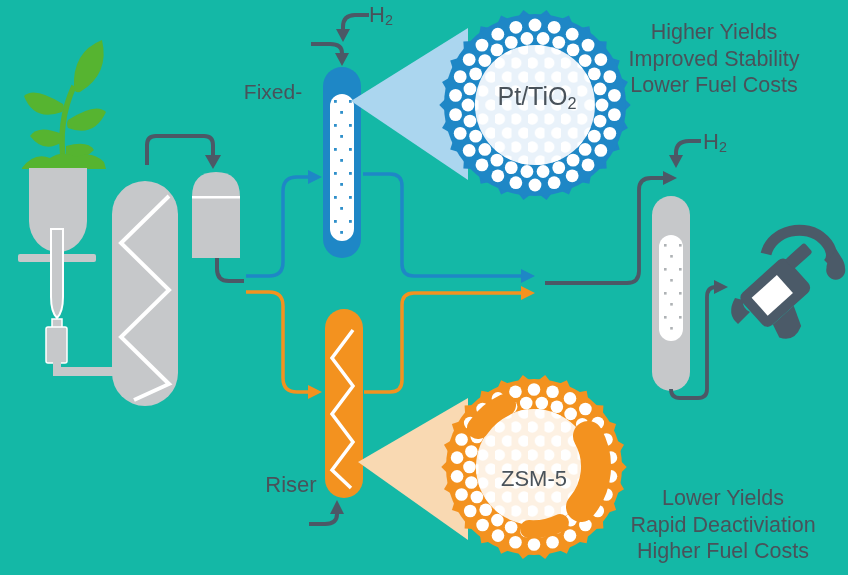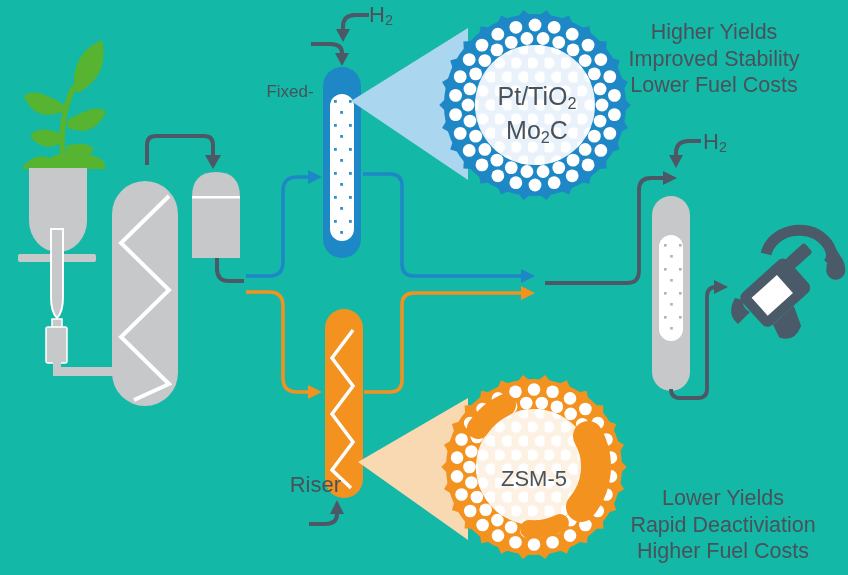--- a/index.html
+++ b/index.html
@@ -326,40 +326,39 @@
     </g>
     <path d="M735,298 Q726,314 738,324 L750,312 Q742,308 743,300 Z"></path>
     <path d="M836,249 C840,256 845,261 845,268 A9.5,9.5 0 1 1 826.5,268 C826.5,261 832,256 836,249 Z"></path>
   </g>
 </svg>
 
 <div class="lbl" style="left:369px;top:2px;font-size:22px;">
   <span>H</span><span class="sub">2</span>
 </div>
 
-<div class="lbl" style="left:240px;top:80px;width:100px;font-size:17px;line-height:23px;">
+<div class="lbl" style="left:223px;top:80px;width:100px;font-size:21px;line-height:23px;">
   <div>Fixed-</div>
 </div>
 
 <div class="lbl" style="left:457px;top:83px;width:160px;font-size:25px;line-height:27px;">
   <div><span>Pt/TiO</span><span class="sub">2</span></div>
-  <div><span>Mo</span><span class="sub">2</span><span>C</span></div>
 </div>
 
 <div class="lbl" style="left:578px;top:19px;width:272px;font-size:21.5px;line-height:26.5px;">
   <div>Higher Yields</div>
   <div>Improved Stability</div>
   <div>Lower Fuel Costs</div>
 </div>
 
 <div class="lbl" style="left:703px;top:129px;font-size:22px;">
   <span>H</span><span class="sub">2</span>
 </div>
 
-<div class="lbl" style="left:241px;top:472px;width:100px;font-size:22px;text-align:right;">Riser</div>
+<div class="lbl" style="left:241px;top:472px;width:100px;font-size:22px;">Riser</div>
 
 <div class="lbl" style="left:454px;top:466px;width:160px;font-size:22px;">ZSM-5</div>
 
 <div class="lbl" style="left:587px;top:485px;width:272px;font-size:21.5px;line-height:26.5px;">
   <div>Lower Yields</div>
   <div>Rapid Deactiviation</div>
   <div>Higher Fuel Costs</div>
 </div>
 
 </div>

